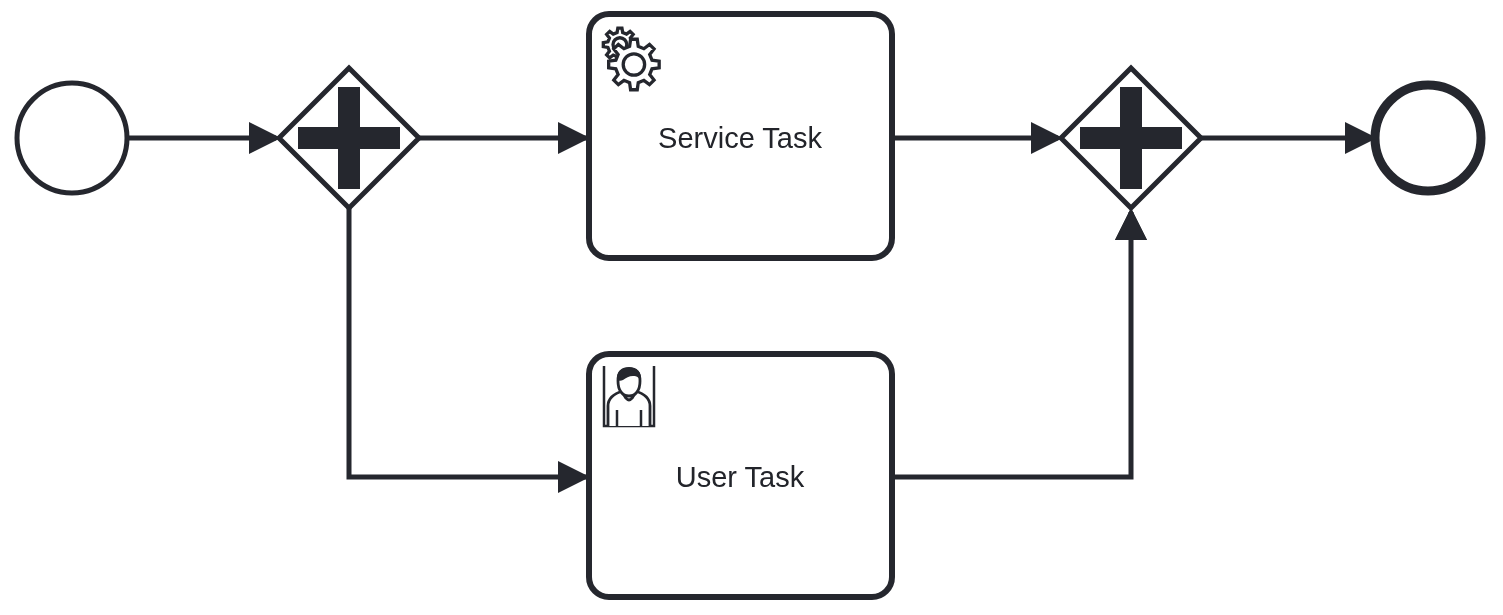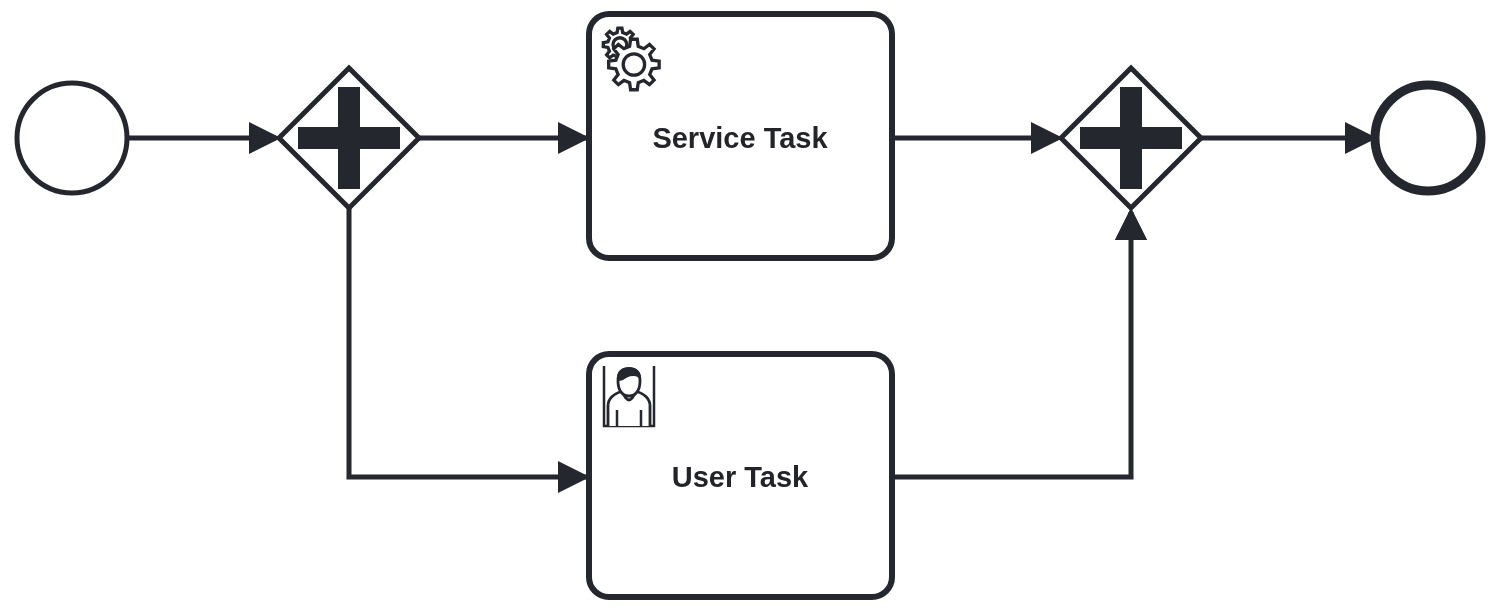--- a/index.html
+++ b/index.html
@@ -9,21 +9,20 @@
   }
   body {
     font-family: "Liberation Sans", sans-serif;
   }
   #canvas {
     position: relative;
     width: 1503px;
     height: 615px;
     background: #ffffff;
     overflow: hidden;
-    font-weight: bold;
   }
   #bpmn-svg {
     position: absolute;
     left: 0;
     top: 0;
     display: block;
   }
   .task-label {
     font-family: "Liberation Sans", sans-serif;
     font-size: 29px;

